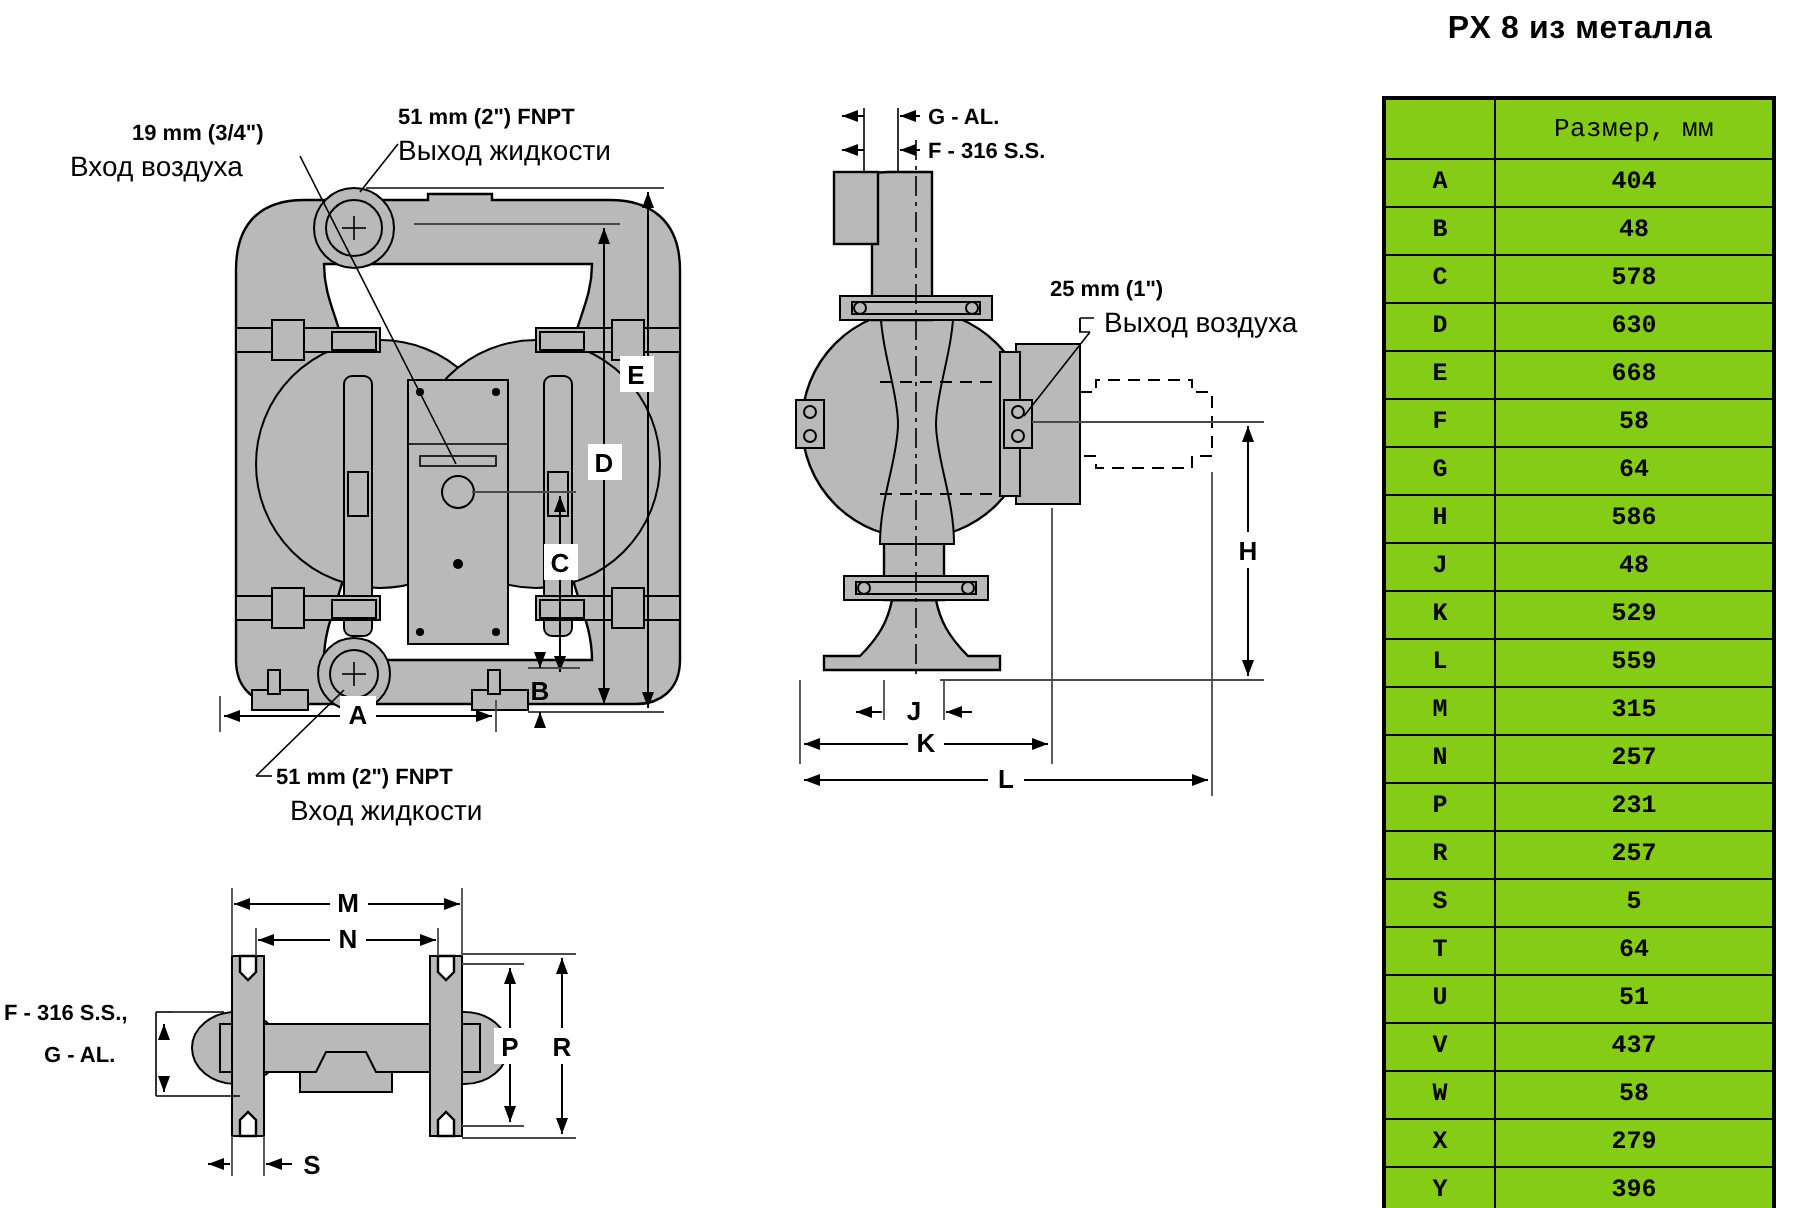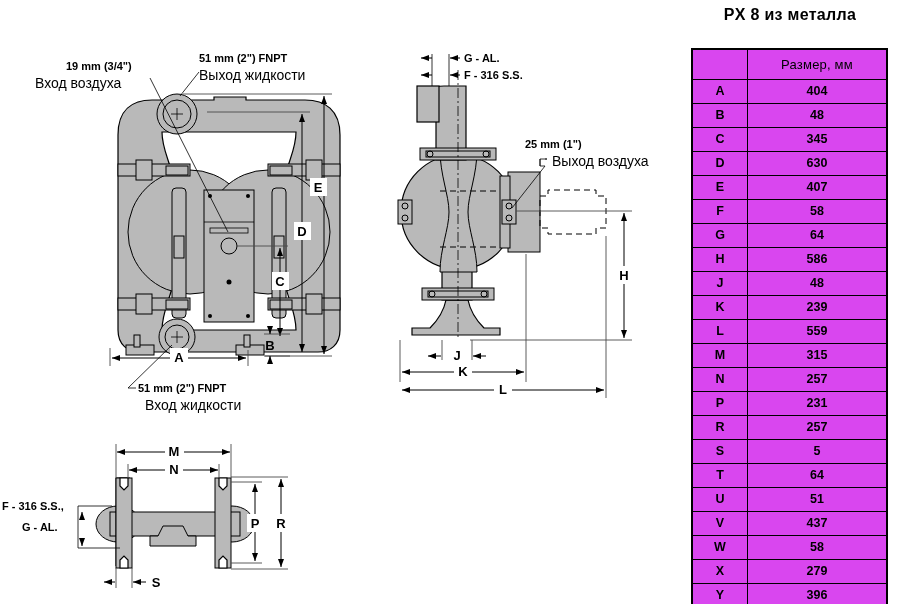--- a/index.html
+++ b/index.html
@@ -45,21 +45,22 @@
     table-layout: fixed;
   }
   .dim-table td, .dim-table th {
     border: 1px solid #000;
     text-align: center;
     padding: 0;
     font-size: 12.5px;
     font-weight: bold;
     height: 23px;
     line-height: 23px;
-    background: #d946ef;
+    background: #84cc16;
+    font-family: Liberation Mono, monospace;
   }
   .dim-table .hdr-blank { width: 54px; }
   .dim-table .hdr-label {
     font-weight: normal;
     font-size: 13px;
     height: 29px;
     line-height: 29px;
     letter-spacing: 0.2px;
   }
   .dim-table td.key { width: 54px; }
@@ -106,49 +107,49 @@
       <tr>
           <td class="key">A</td>
           <td>404</td>
         </tr>
       <tr>
           <td class="key">B</td>
           <td>48</td>
         </tr>
       <tr>
           <td class="key">C</td>
-          <td>345</td>
+          <td>578</td>
         </tr>
       <tr>
           <td class="key">D</td>
           <td>630</td>
         </tr>
       <tr>
           <td class="key">E</td>
-          <td>407</td>
+          <td>668</td>
         </tr>
       <tr>
           <td class="key">F</td>
           <td>58</td>
         </tr>
       <tr>
           <td class="key">G</td>
           <td>64</td>
         </tr>
       <tr>
           <td class="key">H</td>
           <td>586</td>
         </tr>
       <tr>
           <td class="key">J</td>
           <td>48</td>
         </tr>
       <tr>
           <td class="key">K</td>
-          <td>239</td>
+          <td>529</td>
         </tr>
       <tr>
           <td class="key">L</td>
           <td>559</td>
         </tr>
       <tr>
           <td class="key">M</td>
           <td>315</td>
         </tr>
       <tr>

